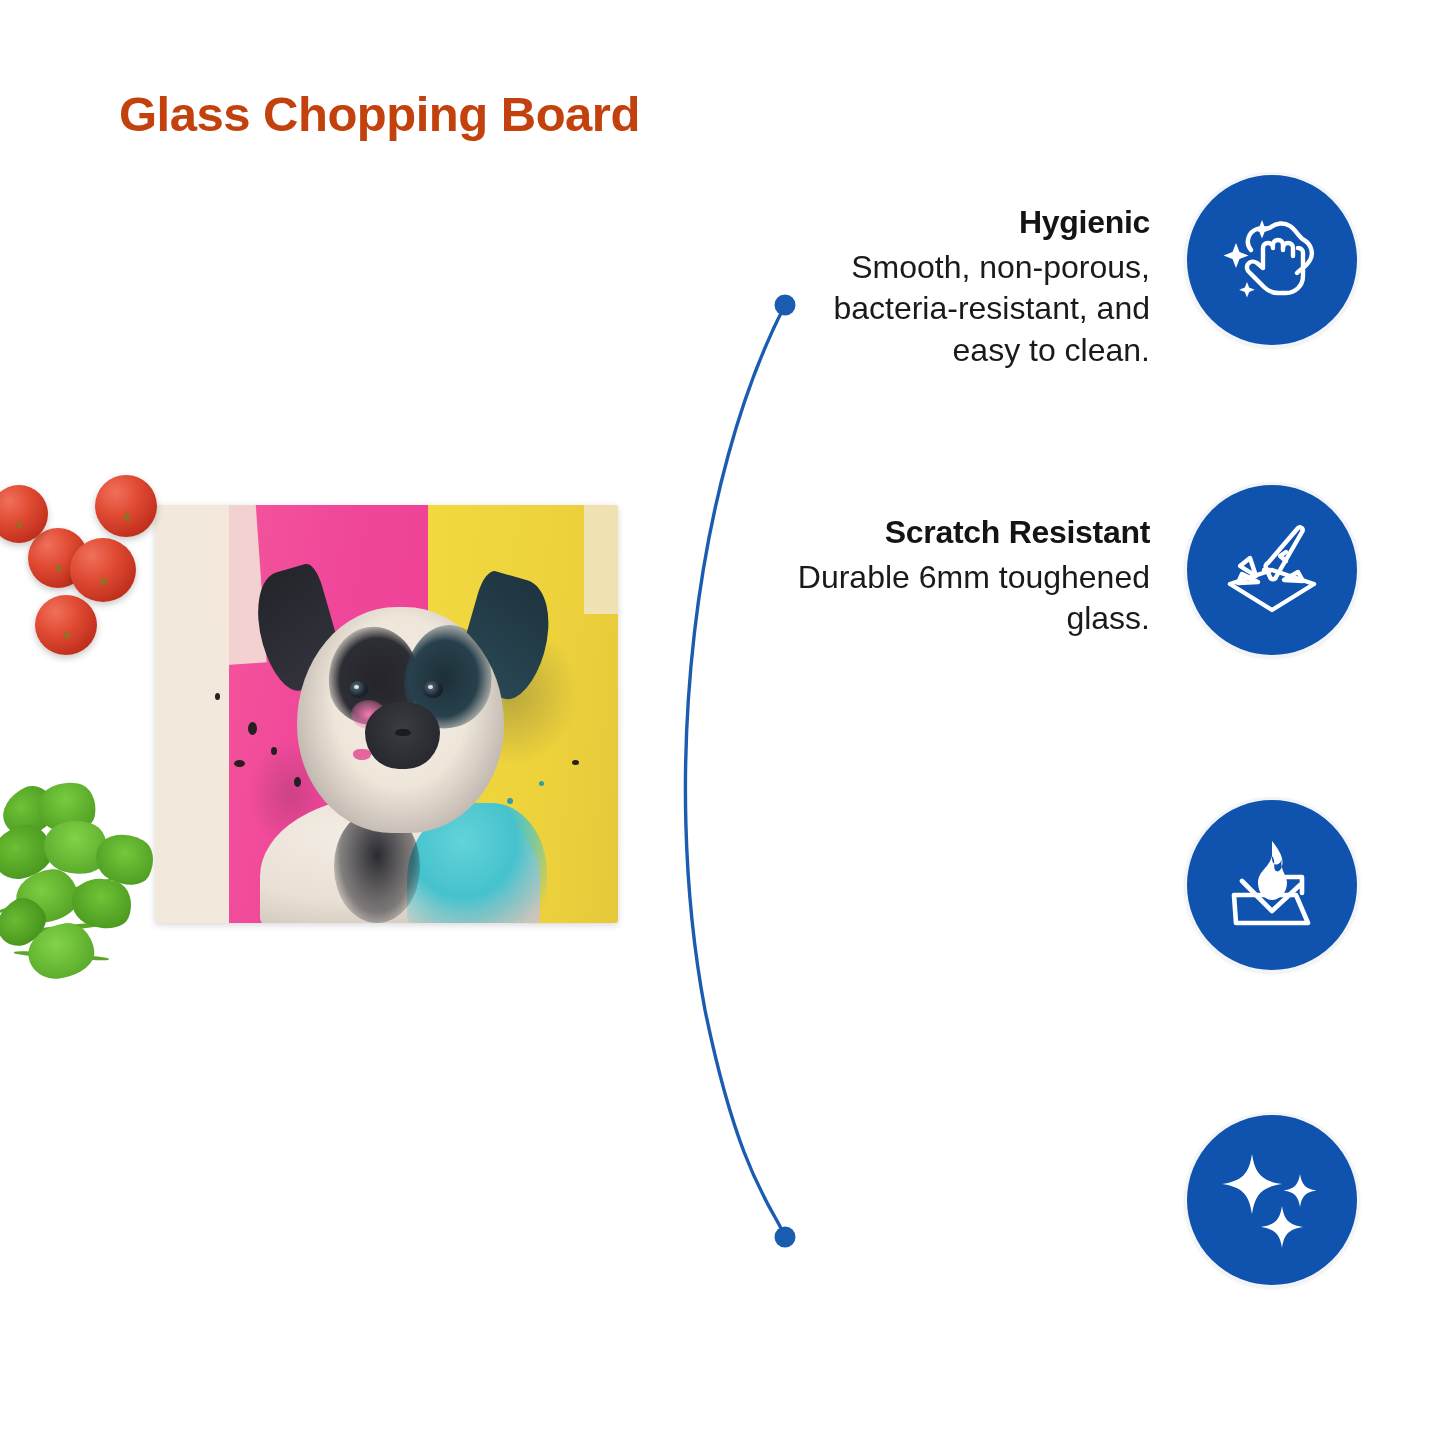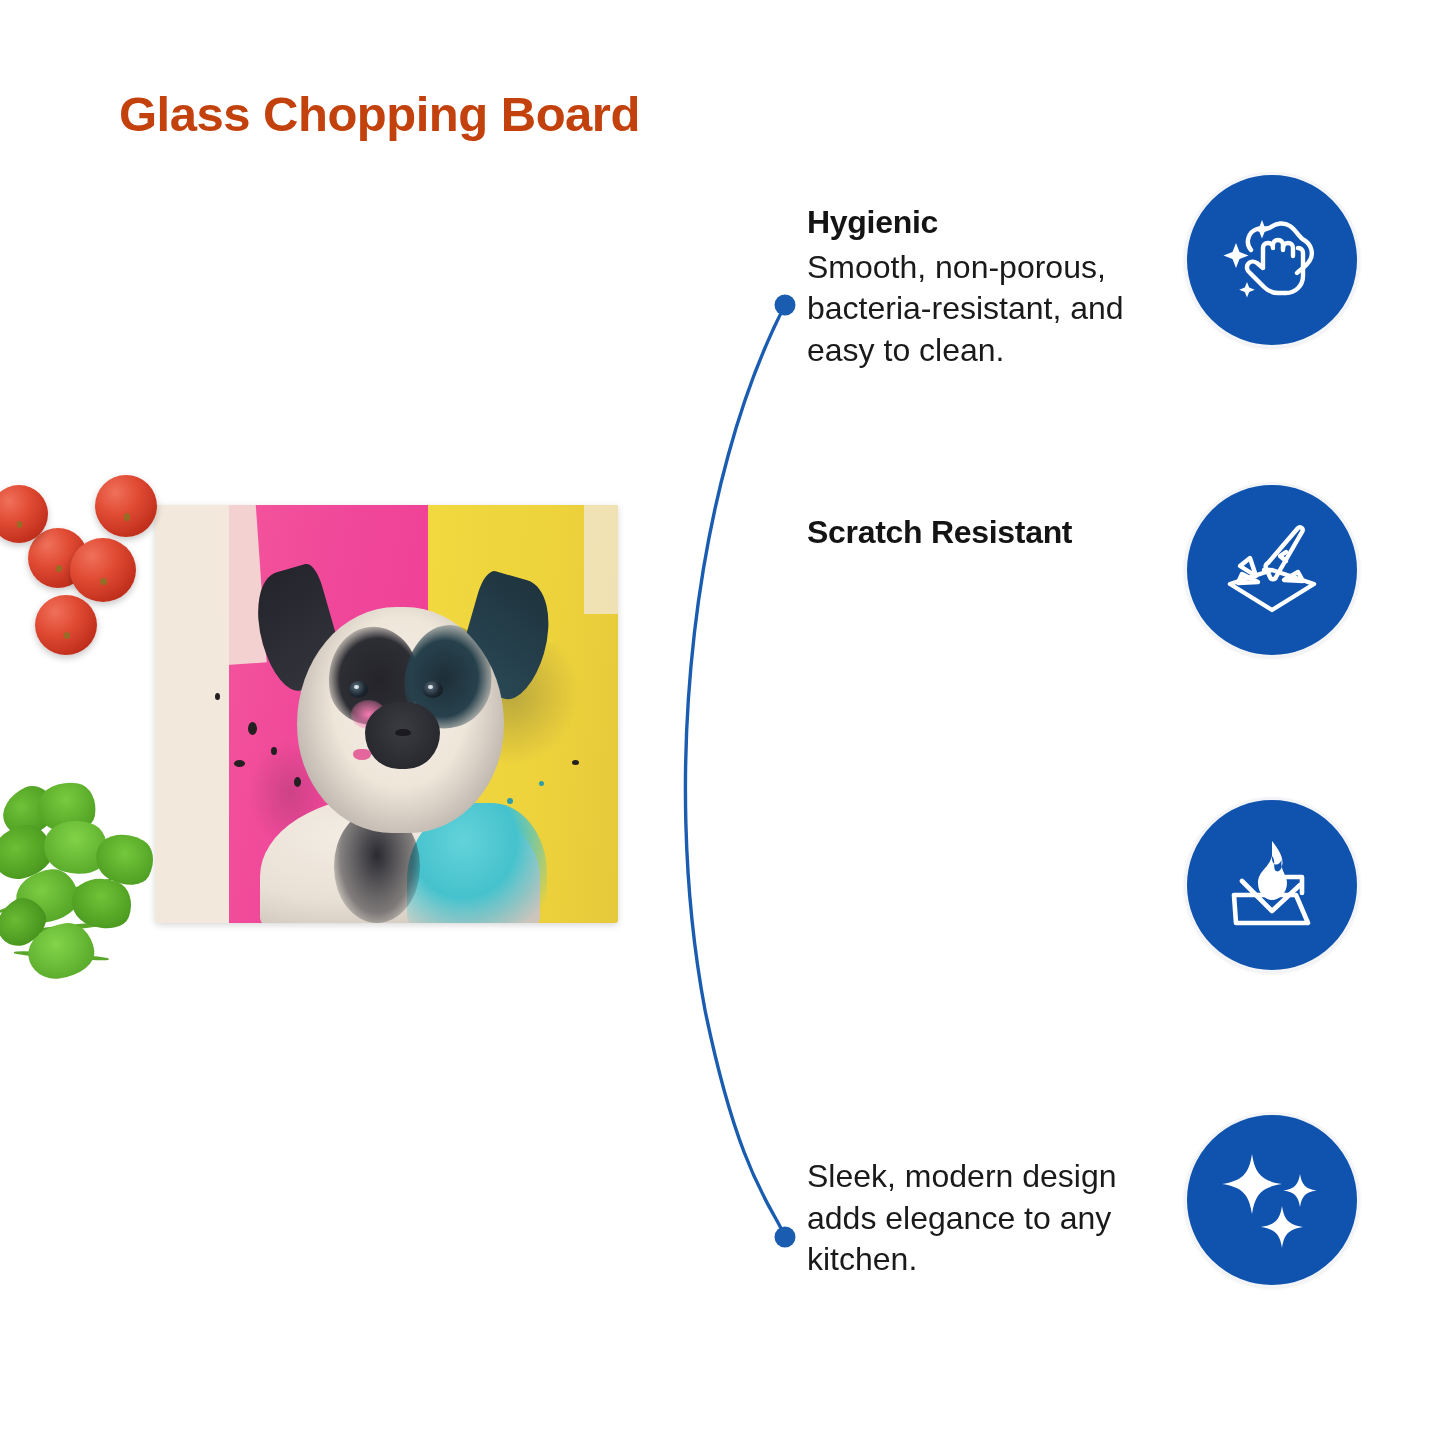--- a/index.html
+++ b/index.html
@@ -134,21 +134,21 @@
   
   .parsley { position:absolute; left:-8px; top:352px; width:190px; height:210px; }
   .leaf { position:absolute; border-radius:62% 38% 58% 42%/52% 58% 42% 48%; }
   .stem { position:absolute; background:#5aa62a; border-radius:40%; transform-origin:left center; }
 
   
   .connector { position:absolute; left:600px; top:250px; width:260px; height:1060px; }
 
   
   .feature { position:absolute; }
-  .feat-text { position:absolute; text-align:left;margin-left:12px; }
+  .feat-text { position:absolute; text-align:right; }
   .feat-title {
     font-size:32px; font-weight:700; color:#141414; letter-spacing:-0.3px;
     white-space:nowrap; line-height:1.12;
   }
   .feat-desc {
     font-size:32px; font-weight:400; color:#1a1a1a; line-height:1.30;
     margin-top:6px;
   }
   .icon-circle {
     position:absolute; width:176px; height:176px; border-radius:50%;
@@ -249,20 +249,21 @@
         <path d="M20 39l3.5 9 9 3.5-9 3.5-3.5 9-3.5-9-9-3.5 9-3.5z" fill="#ffffff" stroke="none"></path>
         <path d="M46 16l2.6 6.7 6.7 2.6-6.7 2.6-2.6 6.7-2.6-6.7-6.7-2.6 6.7-2.6z" fill="#ffffff" stroke="none"></path>
         <path d="M31 78l2.2 5.6 5.6 2.2-5.6 2.2-2.2 5.6-2.2-5.6-5.6-2.2 5.6-2.2z" fill="#ffffff" stroke="none"></path>
       </svg>
     </div>
   </div>
 
   <div class="feature">
     <div class="feat-text" style="left:795px;top:515px;width:355px;">
       <div class="feat-title">Scratch Resistant</div>
+      <div class="feat-desc">Durable 6mm toughened glass.</div>
     </div>
     <div class="icon-circle" style="left:1184px;top:482px;">
       <svg width="112" height="112" viewBox="0 0 112 112" fill="none" stroke="#ffffff" stroke-width="4.4" stroke-linecap="round" stroke-linejoin="round">
         <path d="M14 70l42-14 42 14-42 26z" fill="none"></path>
         <path d="M82 14c3-2 6 1 4 4L60 63c-1 3-5 3-6 0l-4-9c-1-2 0-4 2-5z" fill="none"></path>
         <path d="M70 38l-6 4 6 5" fill="none"></path>
         <path d="M34 44l6 18-16-10z" fill="none"></path>
         <path d="M26 60l16 8-20 1z" fill="none"></path>
         <path d="M82 58l-14 8 19 1z" fill="none"></path>
         <path d="M48 56h6" fill="none"></path>
@@ -278,21 +279,20 @@
         <path d="M56 12c8 10 12 18 10 25-1 5-5 7-7 4-2-4 1-9-3-14-3 12-14 15-14 27 0 10 7 17 14 17s15-7 15-17c0-9-8-14-5-24-3 8-10 7-10-1 0-6 0-12 0-17z" fill="#ffffff" stroke="none"></path>
         <path d="M18 66l62 0 12 28-72 0z" fill="none"></path>
         <path d="M26 52l30 30 28-26" fill="none"></path>
         <path d="M70 48h16v16" fill="none"></path>
       </svg>
     </div>
   </div>
 
   <div class="feature">
     <div class="feat-text" style="left:795px;top:1150px;width:355px;">
-      <div class="feat-desc">Sleek, modern design adds elegance to any kitchen.</div>
     </div>
     <div class="icon-circle" style="left:1184px;top:1112px;">
       <svg width="116" height="116" viewBox="0 0 116 116" fill="#ffffff">
         <path d="M38 12c3 20 10 27 30 30-20 3-27 10-30 30-3-20-10-27-30-30 20-3 27-10 30-30z"></path>
         <path d="M86 32c1.8 11 5.5 14.7 16.5 16.5C91.5 50.3 87.8 54 86 65c-1.8-11-5.5-14.7-16.5-16.5C80.5 46.7 84.2 43 86 32z"></path>
         <path d="M68 64c2.2 14 7 18.8 21 21-14 2.2-18.8 7-21 21-2.2-14-7-18.8-21-21 14-2.2 18.8-7 21-21z"></path>
       </svg>
     </div>
   </div>
 

